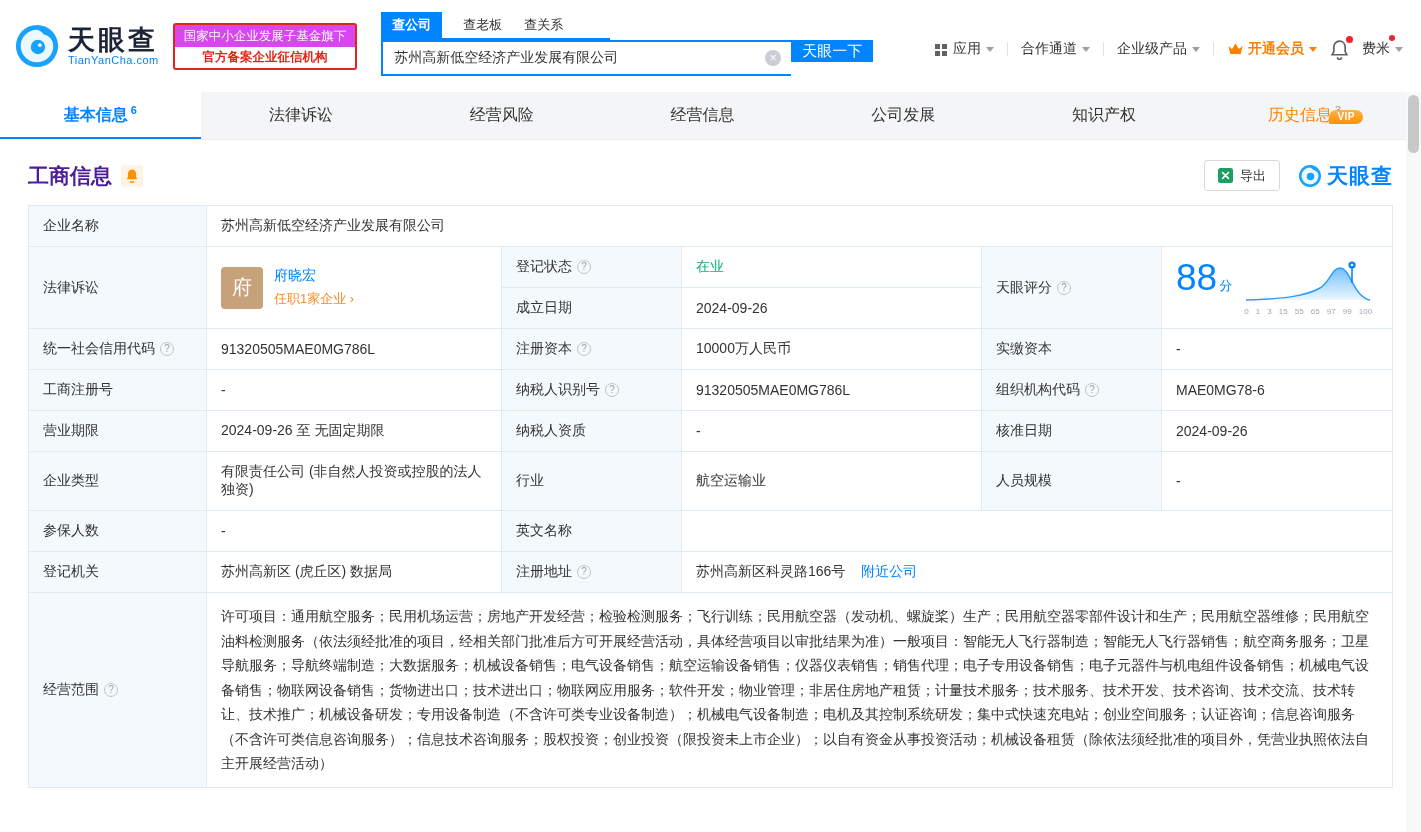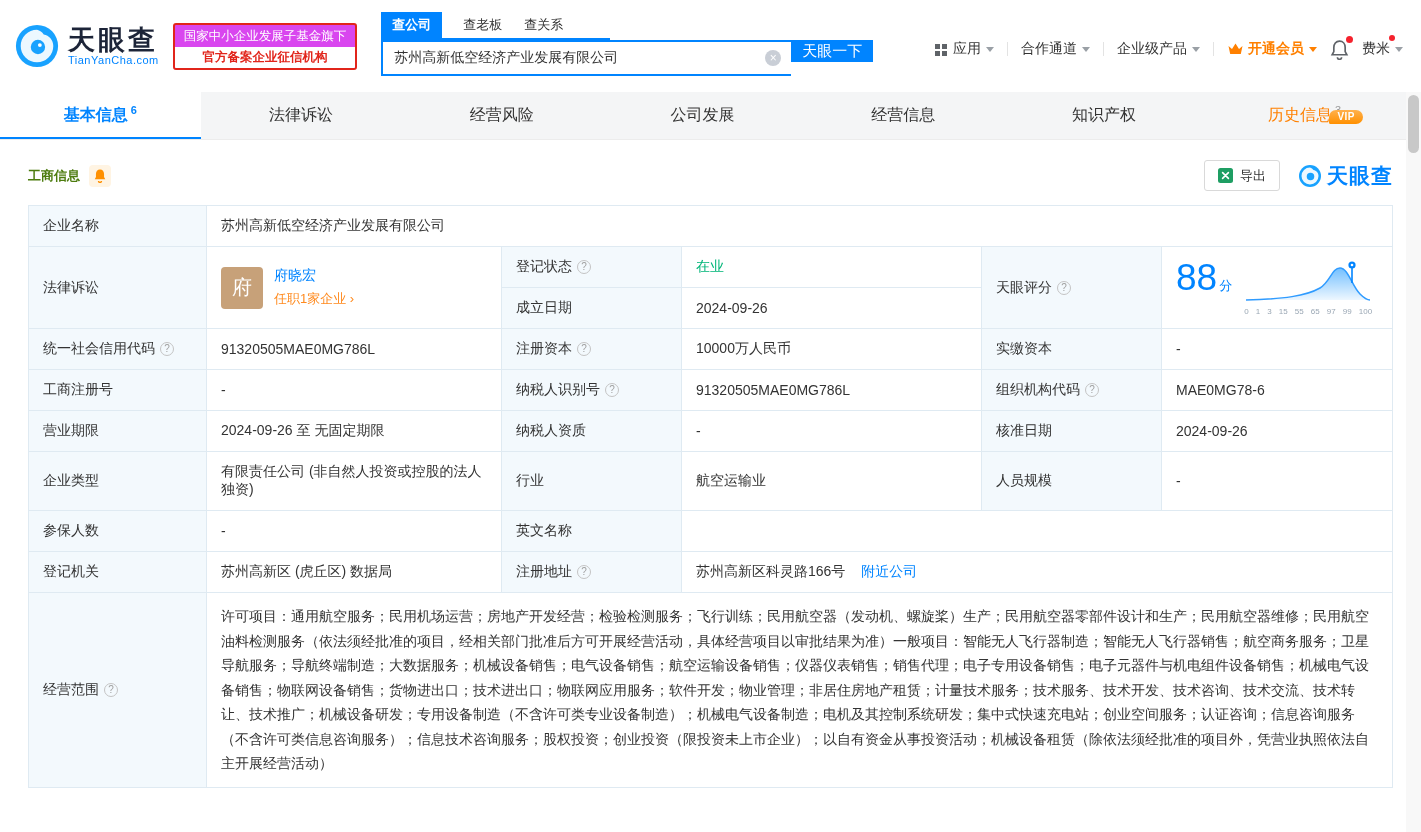--- a/index.html
+++ b/index.html
@@ -46,21 +46,21 @@
   .mtab.vip-tab { color:#ff8000; }
   .vip-badge { position:absolute; top:18px; right:42px; background:linear-gradient(180deg,#ffb14d,#ff9000); color:#fff; font-size:10px; font-weight:bold; padding:1px 8px 2px; border-radius:9px 9px 9px 2px; letter-spacing:.5px; }
 
   
   .scrollbar { position:fixed; right:0; top:92px; width:15px; height:740px; background:#f8f8f8; }
   .scroll-thumb { width:11px; margin:3px auto 0; height:58px; background:#c8c8c8; border-radius:6px; }
 
   
   .content { padding:20px 28px 0; }
   .sec-hd { display:flex; align-items:center; margin-bottom:14px; }
-  .sec-title { font-size:13px; font-weight:bold; color:#4d7c0f; }
+  .sec-title { font-size:21px; font-weight:bold; color:#4c1d95; }
   .bell-chip { margin-left:9px; width:22px; height:22px; border-radius:4px; background:#fff4e3; display:flex; align-items:center; justify-content:center; cursor:pointer; }
   .sec-right { margin-left:auto; display:flex; align-items:center; gap:18px; }
   .export-btn { display:flex; align-items:center; gap:7px; border:1px solid #d9d9d9; border-radius:3px; background:#fff; height:31px; padding:0 13px; font-size:13px; color:#333; cursor:pointer; }
   .brandmark { display:flex; align-items:center; gap:5px; color:#0084ff; font-weight:bold; font-size:21px; letter-spacing:1px; }
 
   
   table.info { width:100%; border-collapse:collapse; font-size:14px; table-layout:fixed; }
   .info td { border:1px solid #dfeaf2; padding:11px 14px; vertical-align:middle; word-break:break-all; }
   .info td.lbl { background:#f3f9fd; color:#333; word-break:keep-all; }
   .q { display:inline-block; width:14px; height:14px; line-height:12px; border:1px solid #c4c4c4; border-radius:50%; color:#a0a0a0; font-size:10px; text-align:center; margin-left:5px; vertical-align:1px; }
@@ -159,24 +159,24 @@
     <span>基本信息</span>
     <span class="cnt">6</span>
   </div>
   <div class="mtab">
     <span>法律诉讼</span>
   </div>
   <div class="mtab">
     <span>经营风险</span>
   </div>
   <div class="mtab">
+    <span>经营信息</span>
+  </div>
+  <div class="mtab">
     <span>公司发展</span>
-  </div>
-  <div class="mtab">
-    <span>经营信息</span>
   </div>
   <div class="mtab">
     <span>知识产权</span>
   </div>
   <div class="mtab vip-tab">
     <span>历史信息</span>
     <span class="cnt gray">3</span>
     <span class="vip-badge">VIP</span>
   </div>
 </nav>

